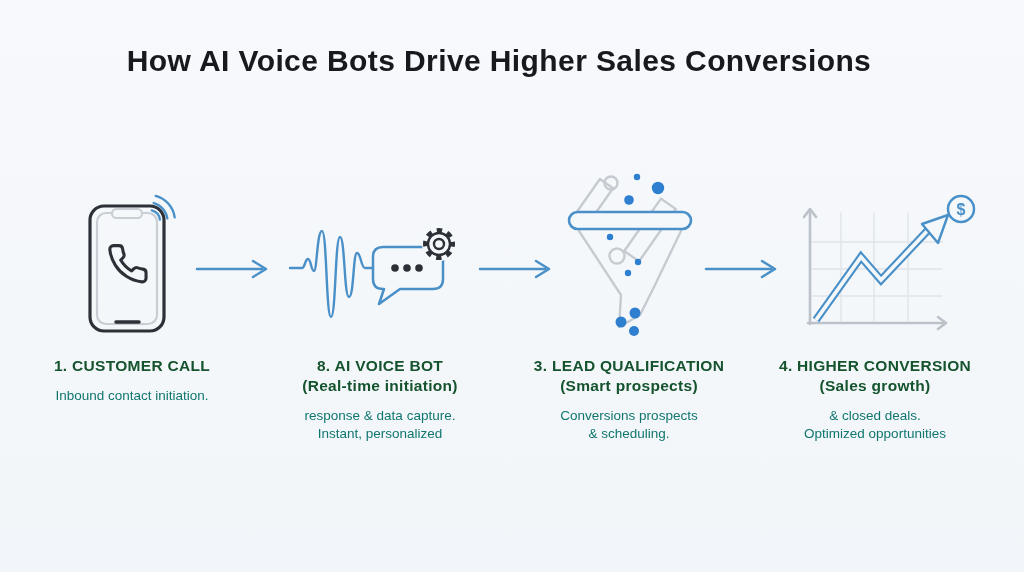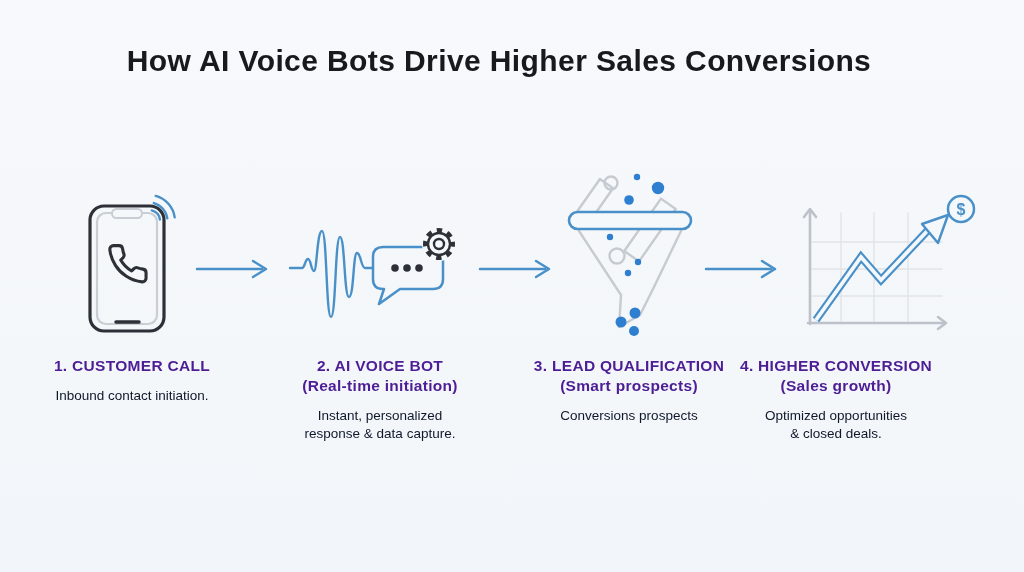--- a/index.html
+++ b/index.html
@@ -8,25 +8,25 @@
     background:linear-gradient(180deg,#f7f9fc 0%,#f4f7fa 60%,#f2f5f9 100%);
     font-family:"Liberation Sans","DejaVu Sans",sans-serif;
   }
   .title{
     position:absolute;top:44px;left:0;width:998px;text-align:center;
     font-size:30px;font-weight:700;color:#17191d;letter-spacing:.4px;
   }
   .icon-canvas{position:absolute;left:0;top:0;}
   .step{position:absolute;top:356px;width:240px;text-align:center;}
   .step-heading,.step-subheading{
-    font-size:15.5px;font-weight:700;color:#4c1d95;line-height:20px;letter-spacing:.3px;
+    font-size:15.5px;font-weight:700;color:#14532d;line-height:20px;letter-spacing:.3px;
   }
   .step-desc{margin-top:11px;}
-  .desc-line{font-size:13.5px;color:#0f172a;line-height:18px;}
-  .s1{left:12px;} .s2{left:260px;} .s3{left:509px;} .s4{left:716px;}
+  .desc-line{font-size:13.5px;color:#0f766e;line-height:18px;}
+  .s1{left:12px;} .s2{left:260px;} .s3{left:509px;} .s4{left:755px;}
 </style>
 </head>
 <body>
 
 <div class="title">How AI Voice Bots Drive Higher Sales Conversions</div>
 
 <svg class="icon-canvas" width="1024" height="572" viewBox="0 0 1024 572">
 
   <g fill="none" stroke-linecap="round" stroke-linejoin="round">
     <rect x="90" y="206" width="74" height="125" rx="14" stroke="#2d3137" stroke-width="3.2"></rect>
@@ -129,36 +129,37 @@
 <div class="step s1">
   <div class="step-heading">1. CUSTOMER CALL</div>
   <div class="step-subheading"></div>
   <div class="step-desc">
     <div class="desc-line">Inbound contact initiation.</div>
     <div class="desc-line"></div>
   </div>
 </div>
 
 <div class="step s2">
-  <div class="step-heading">2. AI VOICE BOT</div>
+  <div class="step-heading">8. AI VOICE BOT</div>
   <div class="step-subheading">(Real-time initiation)</div>
   <div class="step-desc">
+    <div class="desc-line">response &amp; data capture.</div>
     <div class="desc-line">Instant, personalized</div>
-    <div class="desc-line">response &amp; data capture.</div>
   </div>
 </div>
 
 <div class="step s3">
   <div class="step-heading">3. LEAD QUALIFICATION</div>
   <div class="step-subheading">(Smart prospects)</div>
   <div class="step-desc">
     <div class="desc-line">Conversions prospects</div>
+    <div class="desc-line">&amp; scheduling.</div>
   </div>
 </div>
 
 <div class="step s4">
   <div class="step-heading">4. HIGHER CONVERSION</div>
   <div class="step-subheading">(Sales growth)</div>
   <div class="step-desc">
+    <div class="desc-line">&amp; closed deals.</div>
     <div class="desc-line">Optimized opportunities</div>
-    <div class="desc-line">&amp; closed deals.</div>
   </div>
 </div>
 
 </body></html>

